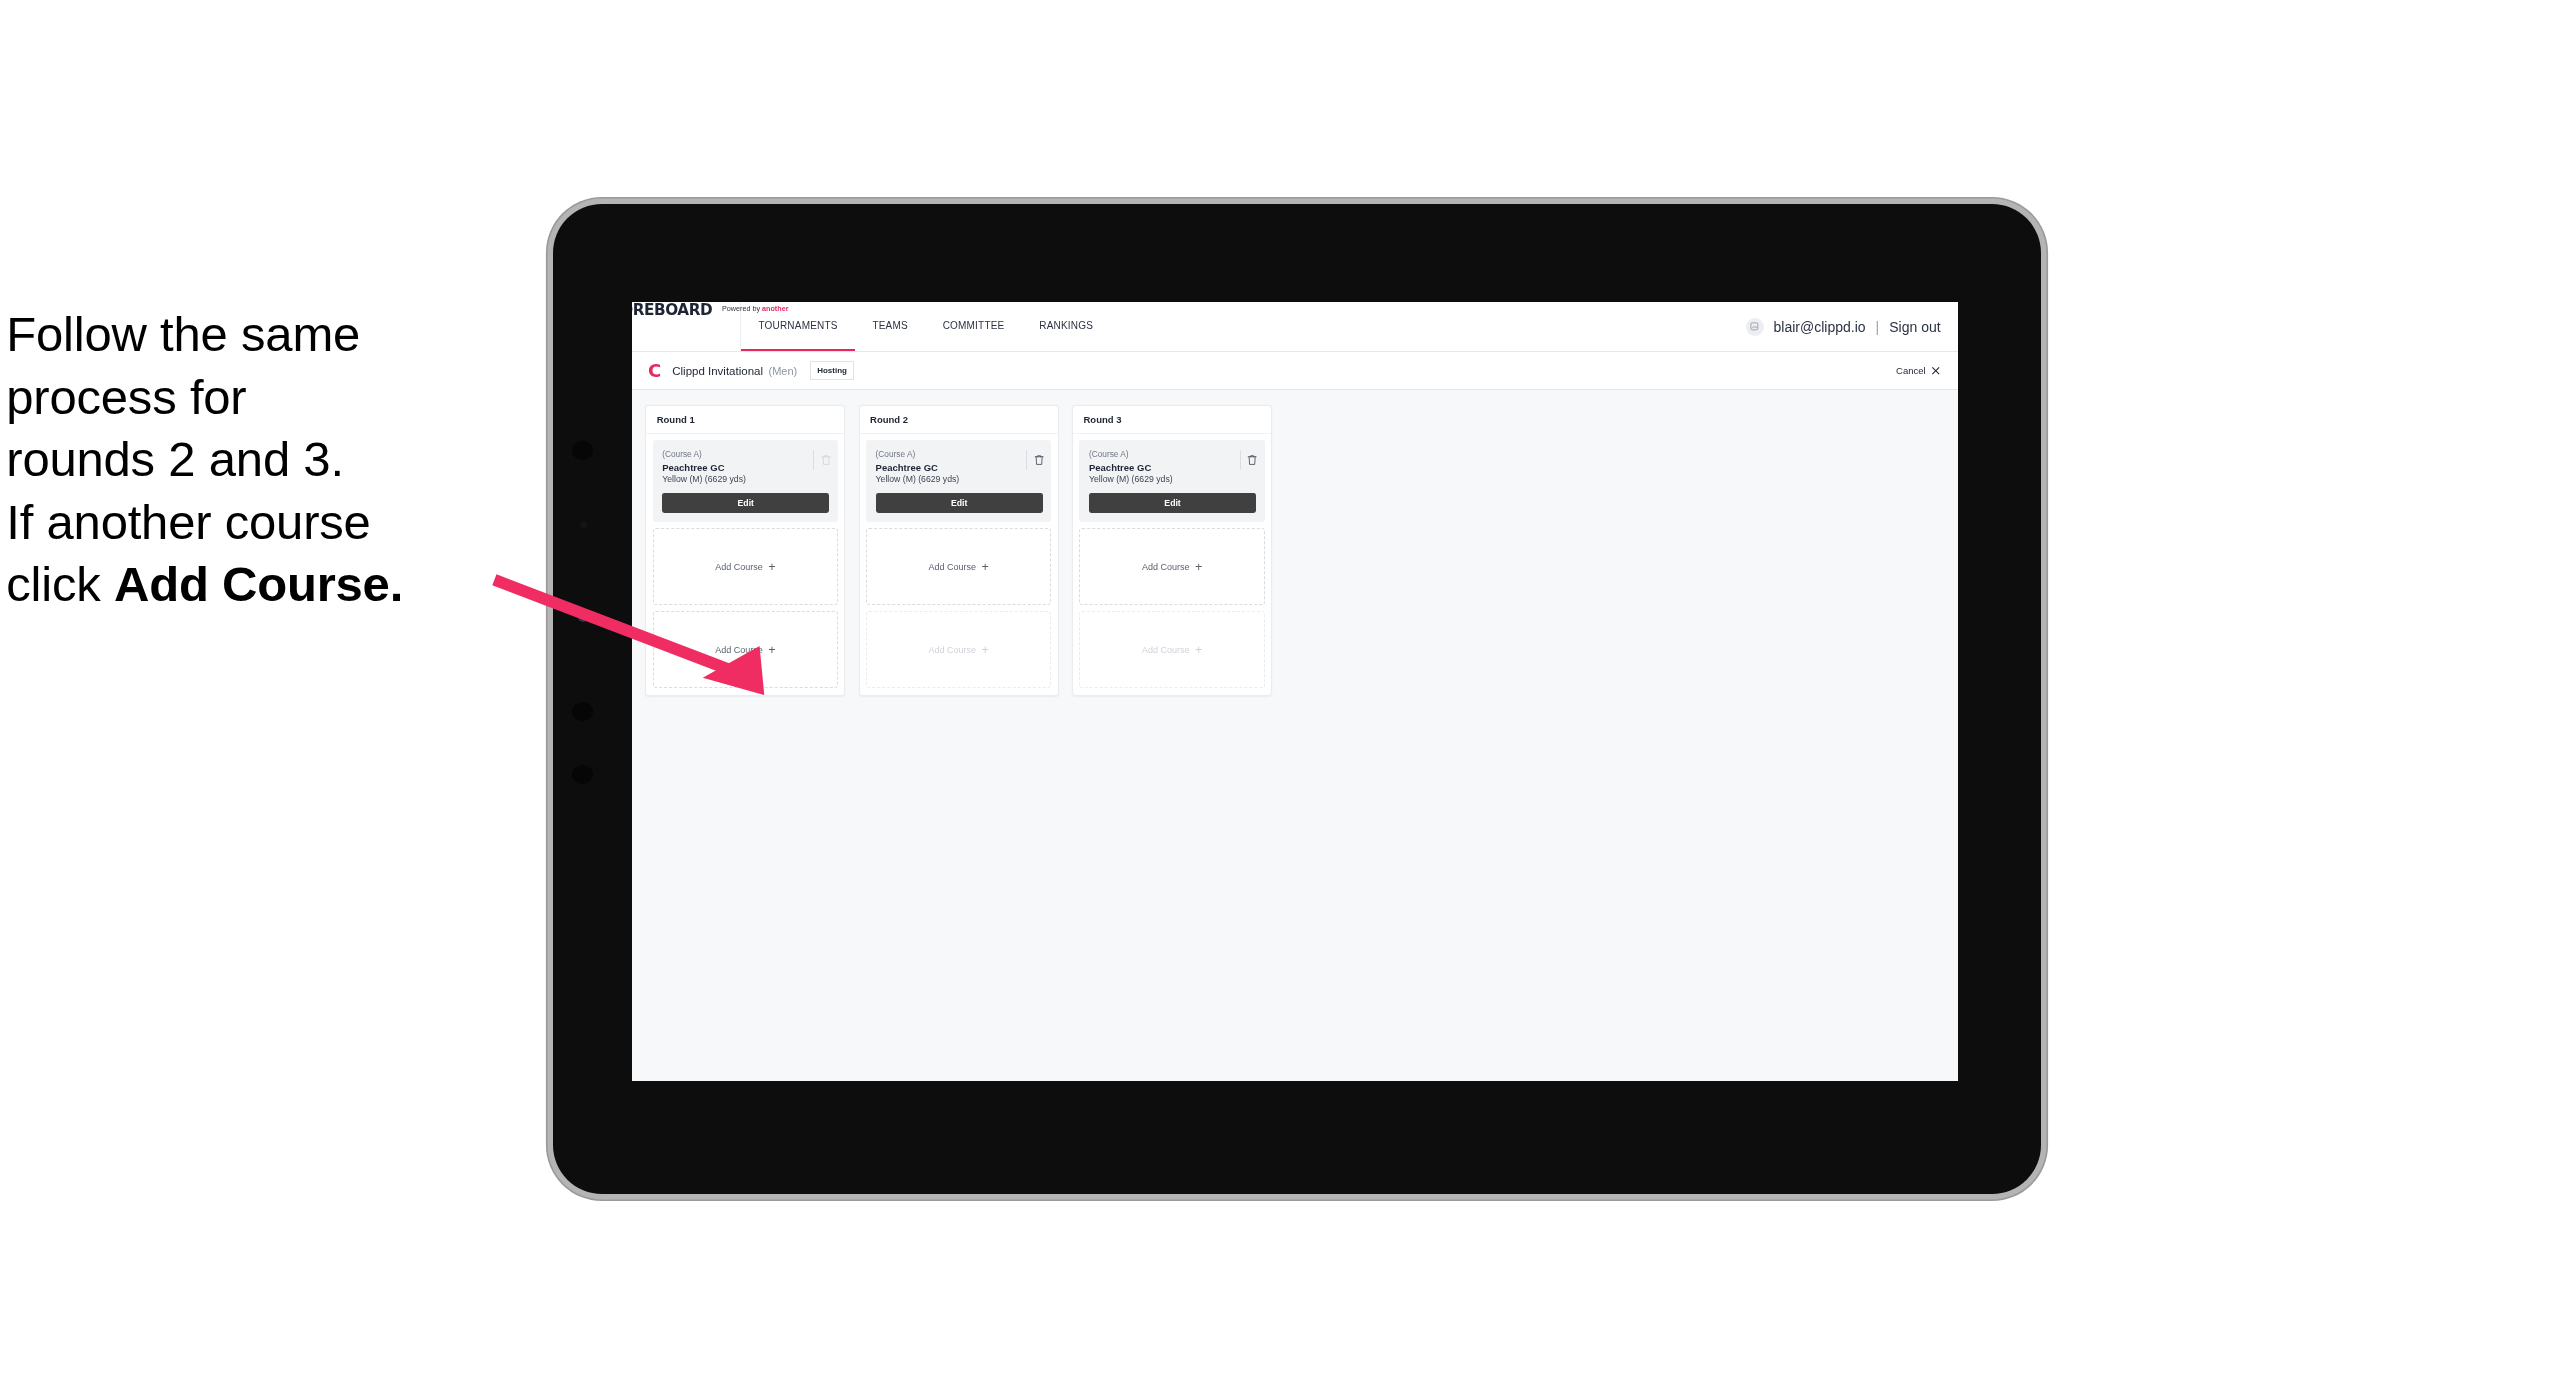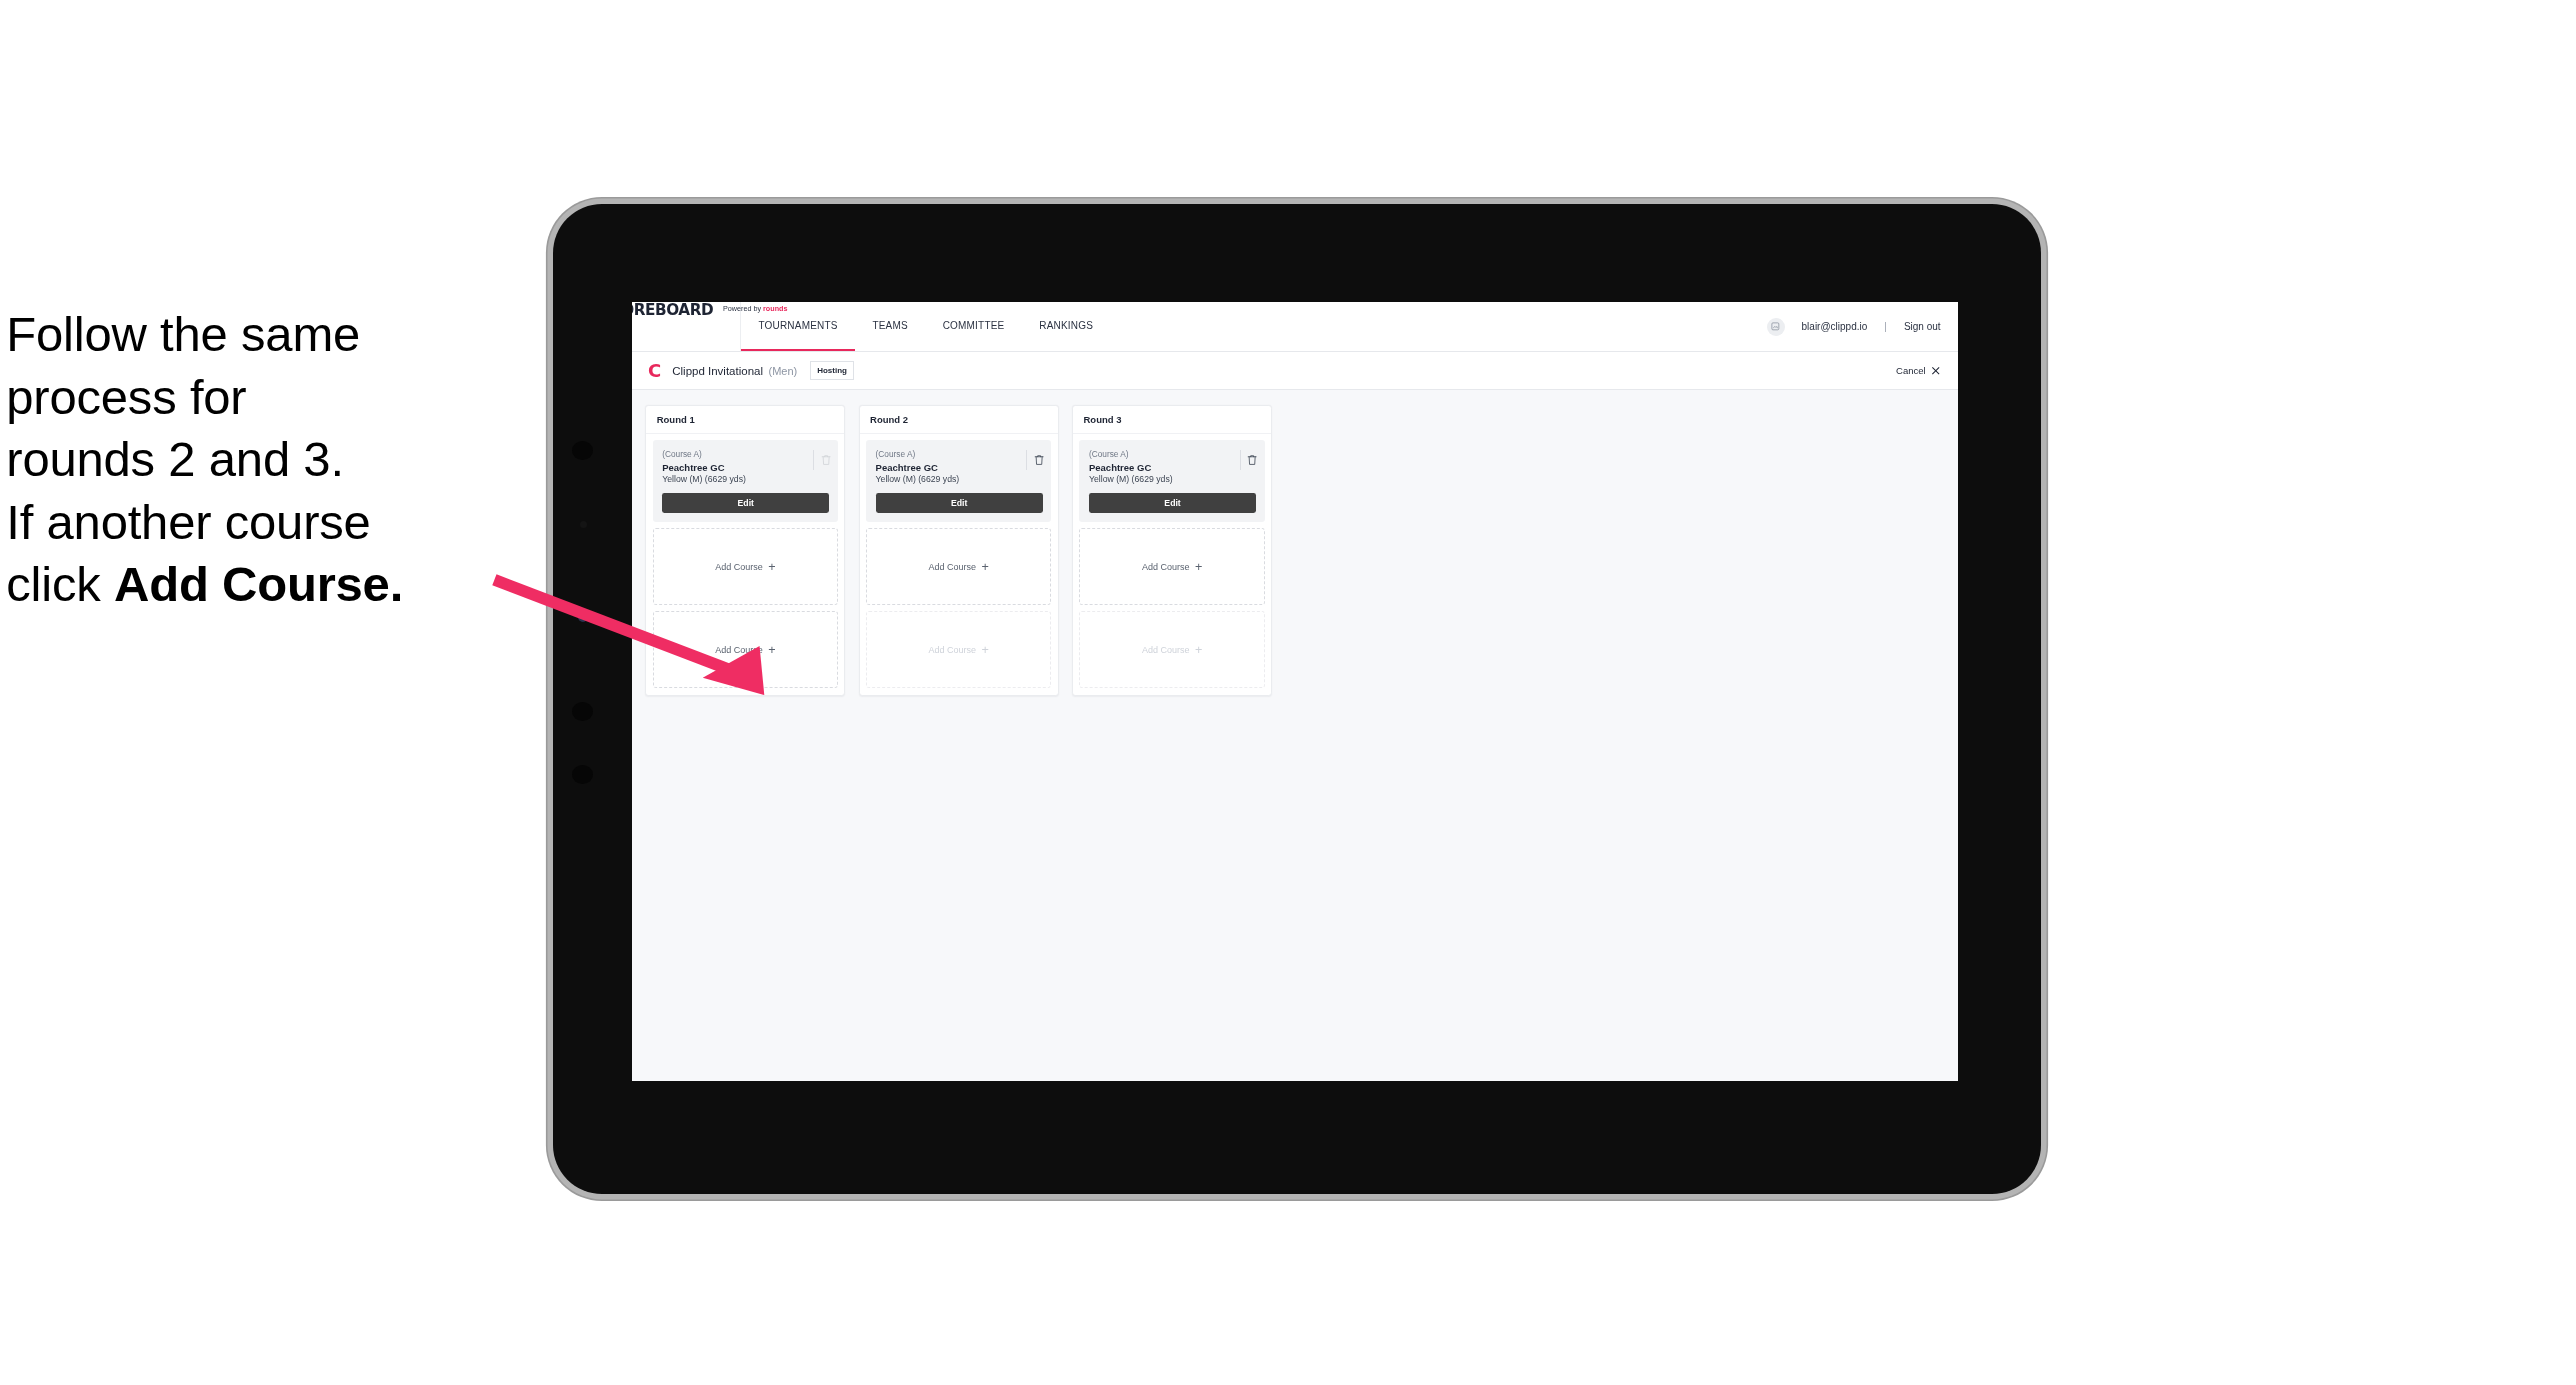--- a/index.html
+++ b/index.html
@@ -79,21 +79,21 @@
   #mainnav { display: flex; align-items: stretch; }
   .navitem {
     display: flex; align-items: center; padding: 0 17.4px;
     font-size: 10px; letter-spacing: 0.2px; color: #2b3242;
     border-bottom: 2.4px solid transparent; cursor: pointer;
   }
   .navitem.active { border-bottom-color: #e8285c; font-weight: 400; }
 
   #topbar-right {
     margin-left: auto; display: flex; align-items: center;
-    padding-right: 17.4px; gap: 17px; font-size: 10px; color: #2b3242; justify-content: space-between;
+    padding-right: 17.4px; gap: 10px; font-size: 14px; color: #2b3242; justify-content: space-between;
   }
   #avatar {
     width: 18px; height: 18px; border-radius: 50%;
     background: #eceef1; display: flex; align-items: center; justify-content: center;
   }
   #avatar svg { display: block; }
   #user-email { white-space: nowrap; }
   #sep { color: #9aa1ad; }
   #signout { cursor: pointer; white-space: nowrap; }
 
@@ -200,21 +200,21 @@
       <div class="dot cam" style="top:561px"></div>
     </div>
   </div>
 
   <div id="viewport">
 
     <div id="topbar">
       <div id="logo-block">
         <div id="logo-word">SCOREBOARD</div>
         <div id="logo-sub">
-          <span>Powered by </span><span class="brand">rounds</span>
+          <span>Powered by </span><span class="brand">another</span>
         </div>
       </div>
       <div id="mainnav">
           <div class="navitem active">TOURNAMENTS</div>
           <div class="navitem">TEAMS</div>
           <div class="navitem">COMMITTEE</div>
           <div class="navitem">RANKINGS</div>
         </div>
       <div id="topbar-right">
         <div id="avatar">

